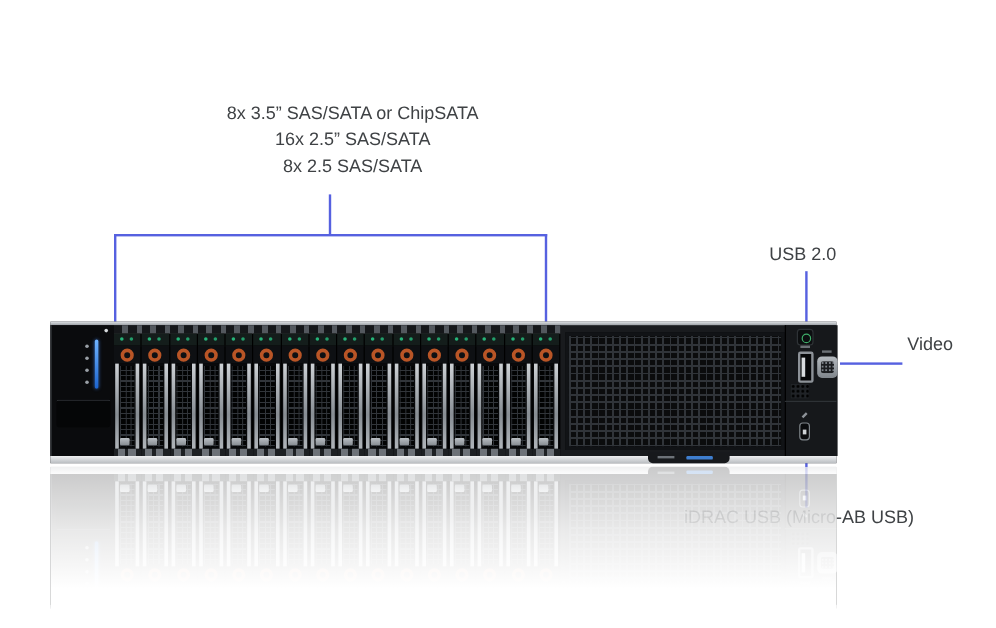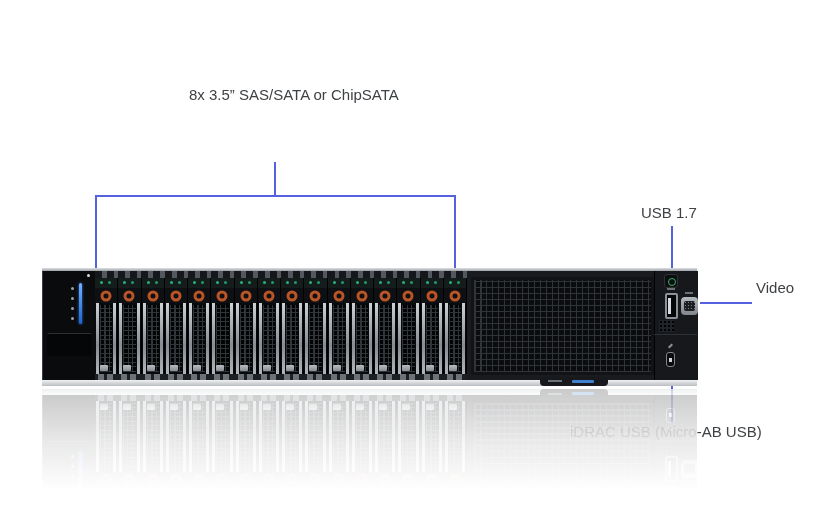--- a/index.html
+++ b/index.html
@@ -127,23 +127,25 @@
        background:linear-gradient(to bottom,rgba(255,255,255,.55) 0%,
                   rgba(255,255,255,.82) 40%,#ffffff 78%);}
 </style>
 </head>
 <body>
 
 <div class="stage">
 
   <div class="lbl storage-label">
     <div>8x 3.5” SAS/SATA or ChipSATA</div>
-  </div>
-
-  <div class="lbl usb-label">USB 1.7</div>
+    <div>16x 2.5” SAS/SATA</div>
+    <div>8x 2.5 SAS/SATA</div>
+  </div>
+
+  <div class="lbl usb-label">USB 2.0</div>
   <div class="lbl video-label">Video</div>
   <div class="lbl idrac-label">iDRAC USB (Micro-AB USB)</div>
 
   <div class="cline l-stem"></div>
   <div class="cline l-brace"></div>
   <div class="cline l-left"></div>
   <div class="cline l-right"></div>
   <div class="cline l-usb"></div>
   <div class="cline l-video"></div>
   <div class="cline l-idrac"></div>

